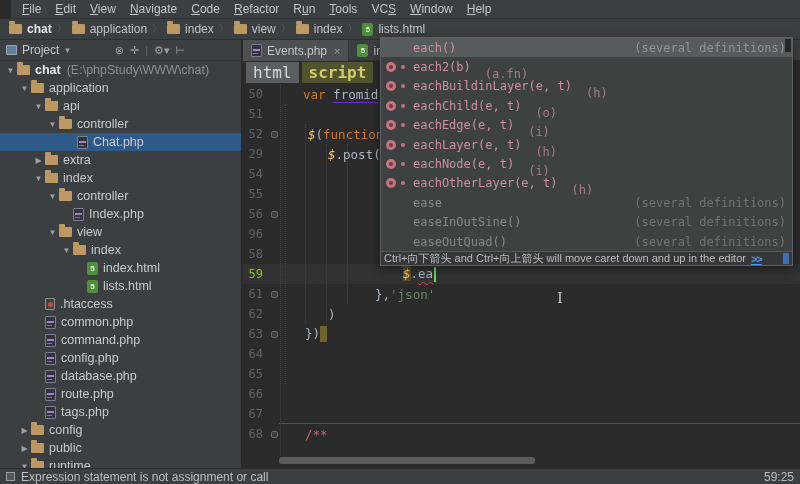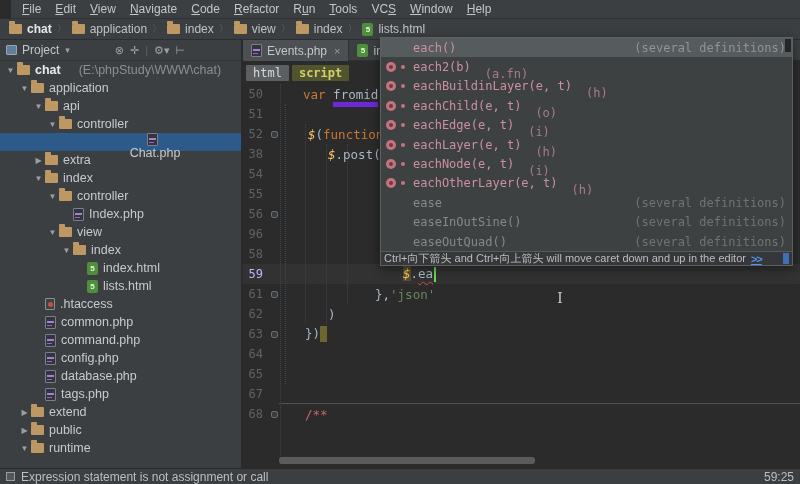--- a/index.html
+++ b/index.html
@@ -38,46 +38,46 @@
   .panel-tools { margin-left:auto; margin-right:50px; display:flex; align-items:center; gap:6px; color:#9da0a2; font-size:11px; }
   .panel-tools .tool { cursor:default; }
   .panel-tools .tsep { color:#5c6062; }
   
   .tree { position:absolute; top:21px; left:0; right:0; bottom:0; overflow:hidden; }
   .tree-row { height:18px; display:flex; align-items:center; white-space:nowrap; color:#c7cace; font-size:12.5px; }
   .tree-row.selected { background:#2d5a88; }
   .tree-arrow { width:13px; flex:none; text-align:center; color:#9da0a3; font-size:8px; }
   .tree-label { margin-left:5px; }
   .tree-label.bold { font-weight:bold; color:#e8eaec; }
-  .tree-suffix { margin-left:18px; color:#8a8f94; }
+  .tree-suffix { margin-left:6px; color:#8a8f94; }
   
   .tabbar { position:absolute; left:243px; top:40px; width:557px; height:21px; background:#3c3f41; border-bottom:1px solid #2c2e30; display:flex; }
   .tab { display:flex; align-items:center; gap:5px; padding:0 8px; height:21px; color:#c3c6c8; border-right:1px solid #323537; }
   .tab.active { background:#4c5052; }
   .tab-close { color:#9a9da0; font-size:11px; margin-left:2px; }
   .chipsbar { position:absolute; left:243px; top:61px; width:557px; height:23px; background:#2b2b2b; display:flex; align-items:center; gap:3px; padding-left:3px; }
-  .chip { padding:1px 7px; font-family:"DejaVu Sans Mono", monospace; font-size:12px; border-radius:1px; }
+  .chip { padding:1px 7px; font-family:"DejaVu Sans Mono", monospace; font-size:16px; border-radius:1px; }
   .chip.c-html { background:#5c5f61; color:#d6d9db; }
   .chip.c-script { background:#52532f; color:#cfd06a;font-weight:bold; }
   
   .code { position:absolute; left:243px; top:84px; width:557px; height:380px; background:#2b2b2b; font-family:"DejaVu Sans Mono", monospace; font-size:12.5px; }
   .code-row { height:20px; display:flex; align-items:center; position:relative; }
   .code-row.current { background:#323232; }
   .lnum { width:26px; flex:none; text-align:right; padding-right:6px; color:#606366; font-size:12px; }
-  .code-row.current .lnum { color:#c4b5fd; }
+  .code-row.current .lnum { color:#84cc16; }
   .foldcol { width:10px; flex:none; display:flex; align-items:center; justify-content:center; }
   .foldmark { width:7px; height:7px; border:1px solid #6a6d6f; border-radius:2px; background:#3a3d3f; }
   .codetext { white-space:pre; }
   .seg-k { color:#cc7832; }
   .seg-d { color:#ffc66d; font-style:italic; }
   .seg-dh { color:#ffc66d; font-style:italic; background:#564f2a; }
   .seg-p { color:#a9b7c6; }
   .seg-s { color:#6a8759; }
   .seg-c { color:#cc6666; }
-  .seg-u { color:#a9b7c6; border-bottom:5px solid #6d28d9; }
+  .seg-u { color:#a9b7c6; border-bottom:1px solid #6d28d9; }
   .seg-err { color:#a9b7c6; text-decoration:underline wavy #cf4943 1px; text-underline-offset:3px; }
   .seg-hl { display:inline-block; width:7px; height:16px; background:#6e652f; vertical-align:middle; }
   .caret { display:inline-block; width:2px; height:15px; background:#69d857; vertical-align:middle; margin-left:1px; }
   .sepline { position:absolute; left:36px; right:0; top:-1px; border-top:1px solid #515456; }
   .guide { position:absolute; width:0; border-left:1px dotted #3f4347; }
   .hscroll { position:absolute; left:279px; top:457px; width:256px; height:7px; background:#595b5d; border-radius:3px; }
   
   .popup { position:absolute; left:380px; top:37px; width:413px; border:1px solid #5e6163; background:#3e4142; z-index:50; box-shadow:0 3px 10px rgba(0,0,0,.45); }
   .popup-list { height:213px; overflow:hidden; position:relative; }
   .pitem { height:19.4px; display:flex; align-items:center; font-family:"DejaVu Sans Mono", monospace; font-size:12px; }
@@ -183,21 +183,21 @@
         <div class="tree-row" style="padding-left: 32px;">
           <span class="tree-arrow">▼</span>
           <span class="ic-folder"></span>
           <span class="tree-label">api</span>
         </div>
         <div class="tree-row" style="padding-left: 46px;">
           <span class="tree-arrow">▼</span>
           <span class="ic-folder"></span>
           <span class="tree-label">controller</span>
         </div>
-        <div class="tree-row selected" style="padding-left: 64px; flex-direction: column;">
+        <div class="tree-row selected" style="padding-left: 64px;">
           <span class="tree-arrow"></span>
           <span class="ic-php"></span>
           <span class="tree-label">Chat.php</span>
         </div>
         <div class="tree-row" style="padding-left: 32px;">
           <span class="tree-arrow">▶</span>
           <span class="ic-folder"></span>
           <span class="tree-label">extra</span>
         </div>
         <div class="tree-row" style="padding-left: 32px;">
@@ -256,26 +256,31 @@
           <span class="tree-label">config.php</span>
         </div>
         <div class="tree-row" style="padding-left: 32px;">
           <span class="tree-arrow"></span>
           <span class="ic-php"></span>
           <span class="tree-label">database.php</span>
         </div>
         <div class="tree-row" style="padding-left: 32px;">
           <span class="tree-arrow"></span>
           <span class="ic-php"></span>
+          <span class="tree-label">route.php</span>
+        </div>
+        <div class="tree-row" style="padding-left: 32px;">
+          <span class="tree-arrow"></span>
+          <span class="ic-php"></span>
           <span class="tree-label">tags.php</span>
         </div>
         <div class="tree-row" style="padding-left: 18px;">
           <span class="tree-arrow">▶</span>
           <span class="ic-folder"></span>
-          <span class="tree-label">extend</span>
+          <span class="tree-label">config</span>
         </div>
         <div class="tree-row" style="padding-left: 18px;">
           <span class="tree-arrow">▶</span>
           <span class="ic-folder"></span>
           <span class="tree-label">public</span>
         </div>
         <div class="tree-row" style="padding-left: 18px;">
           <span class="tree-arrow">▼</span>
           <span class="ic-folder"></span>
           <span class="tree-label">runtime</span>
@@ -312,21 +317,21 @@
         <span class="codetext" style="padding-left: 0px;"></span>
       </div>
       <div class="code-row">
         <span class="lnum">52</span>
         <span class="foldcol">
           <span class="foldmark"></span>
         </span>
         <span class="codetext" style="padding-left: 29px;"><span class="seg-d">$</span><span class="seg-p">(</span><span class="seg-k">function</span><span class="seg-p">(</span></span>
       </div>
       <div class="code-row">
-        <span class="lnum">38</span>
+        <span class="lnum">29</span>
         <span class="foldcol"></span>
         <span class="codetext" style="padding-left: 49px;"><span class="seg-d">$</span><span class="seg-p">.post(</span></span>
       </div>
       <div class="code-row">
         <span class="lnum">54</span>
         <span class="foldcol"></span>
         <span class="codetext" style="padding-left: 0px;"></span>
       </div>
       <div class="code-row">
         <span class="lnum">55</span>
@@ -374,20 +379,25 @@
         </span>
         <span class="codetext" style="padding-left: 26px;"><span class="seg-p">})</span><span class="seg-hl">&nbsp;</span></span>
       </div>
       <div class="code-row">
         <span class="lnum">64</span>
         <span class="foldcol"></span>
         <span class="codetext" style="padding-left: 0px;"></span>
       </div>
       <div class="code-row">
         <span class="lnum">65</span>
+        <span class="foldcol"></span>
+        <span class="codetext" style="padding-left: 0px;"></span>
+      </div>
+      <div class="code-row">
+        <span class="lnum">66</span>
         <span class="foldcol"></span>
         <span class="codetext" style="padding-left: 0px;"></span>
       </div>
       <div class="code-row">
         <span class="lnum">67</span>
         <span class="foldcol"></span>
         <span class="codetext" style="padding-left: 0px;"></span>
       </div>
       <div class="code-row">
         <div class="sepline"></div>

